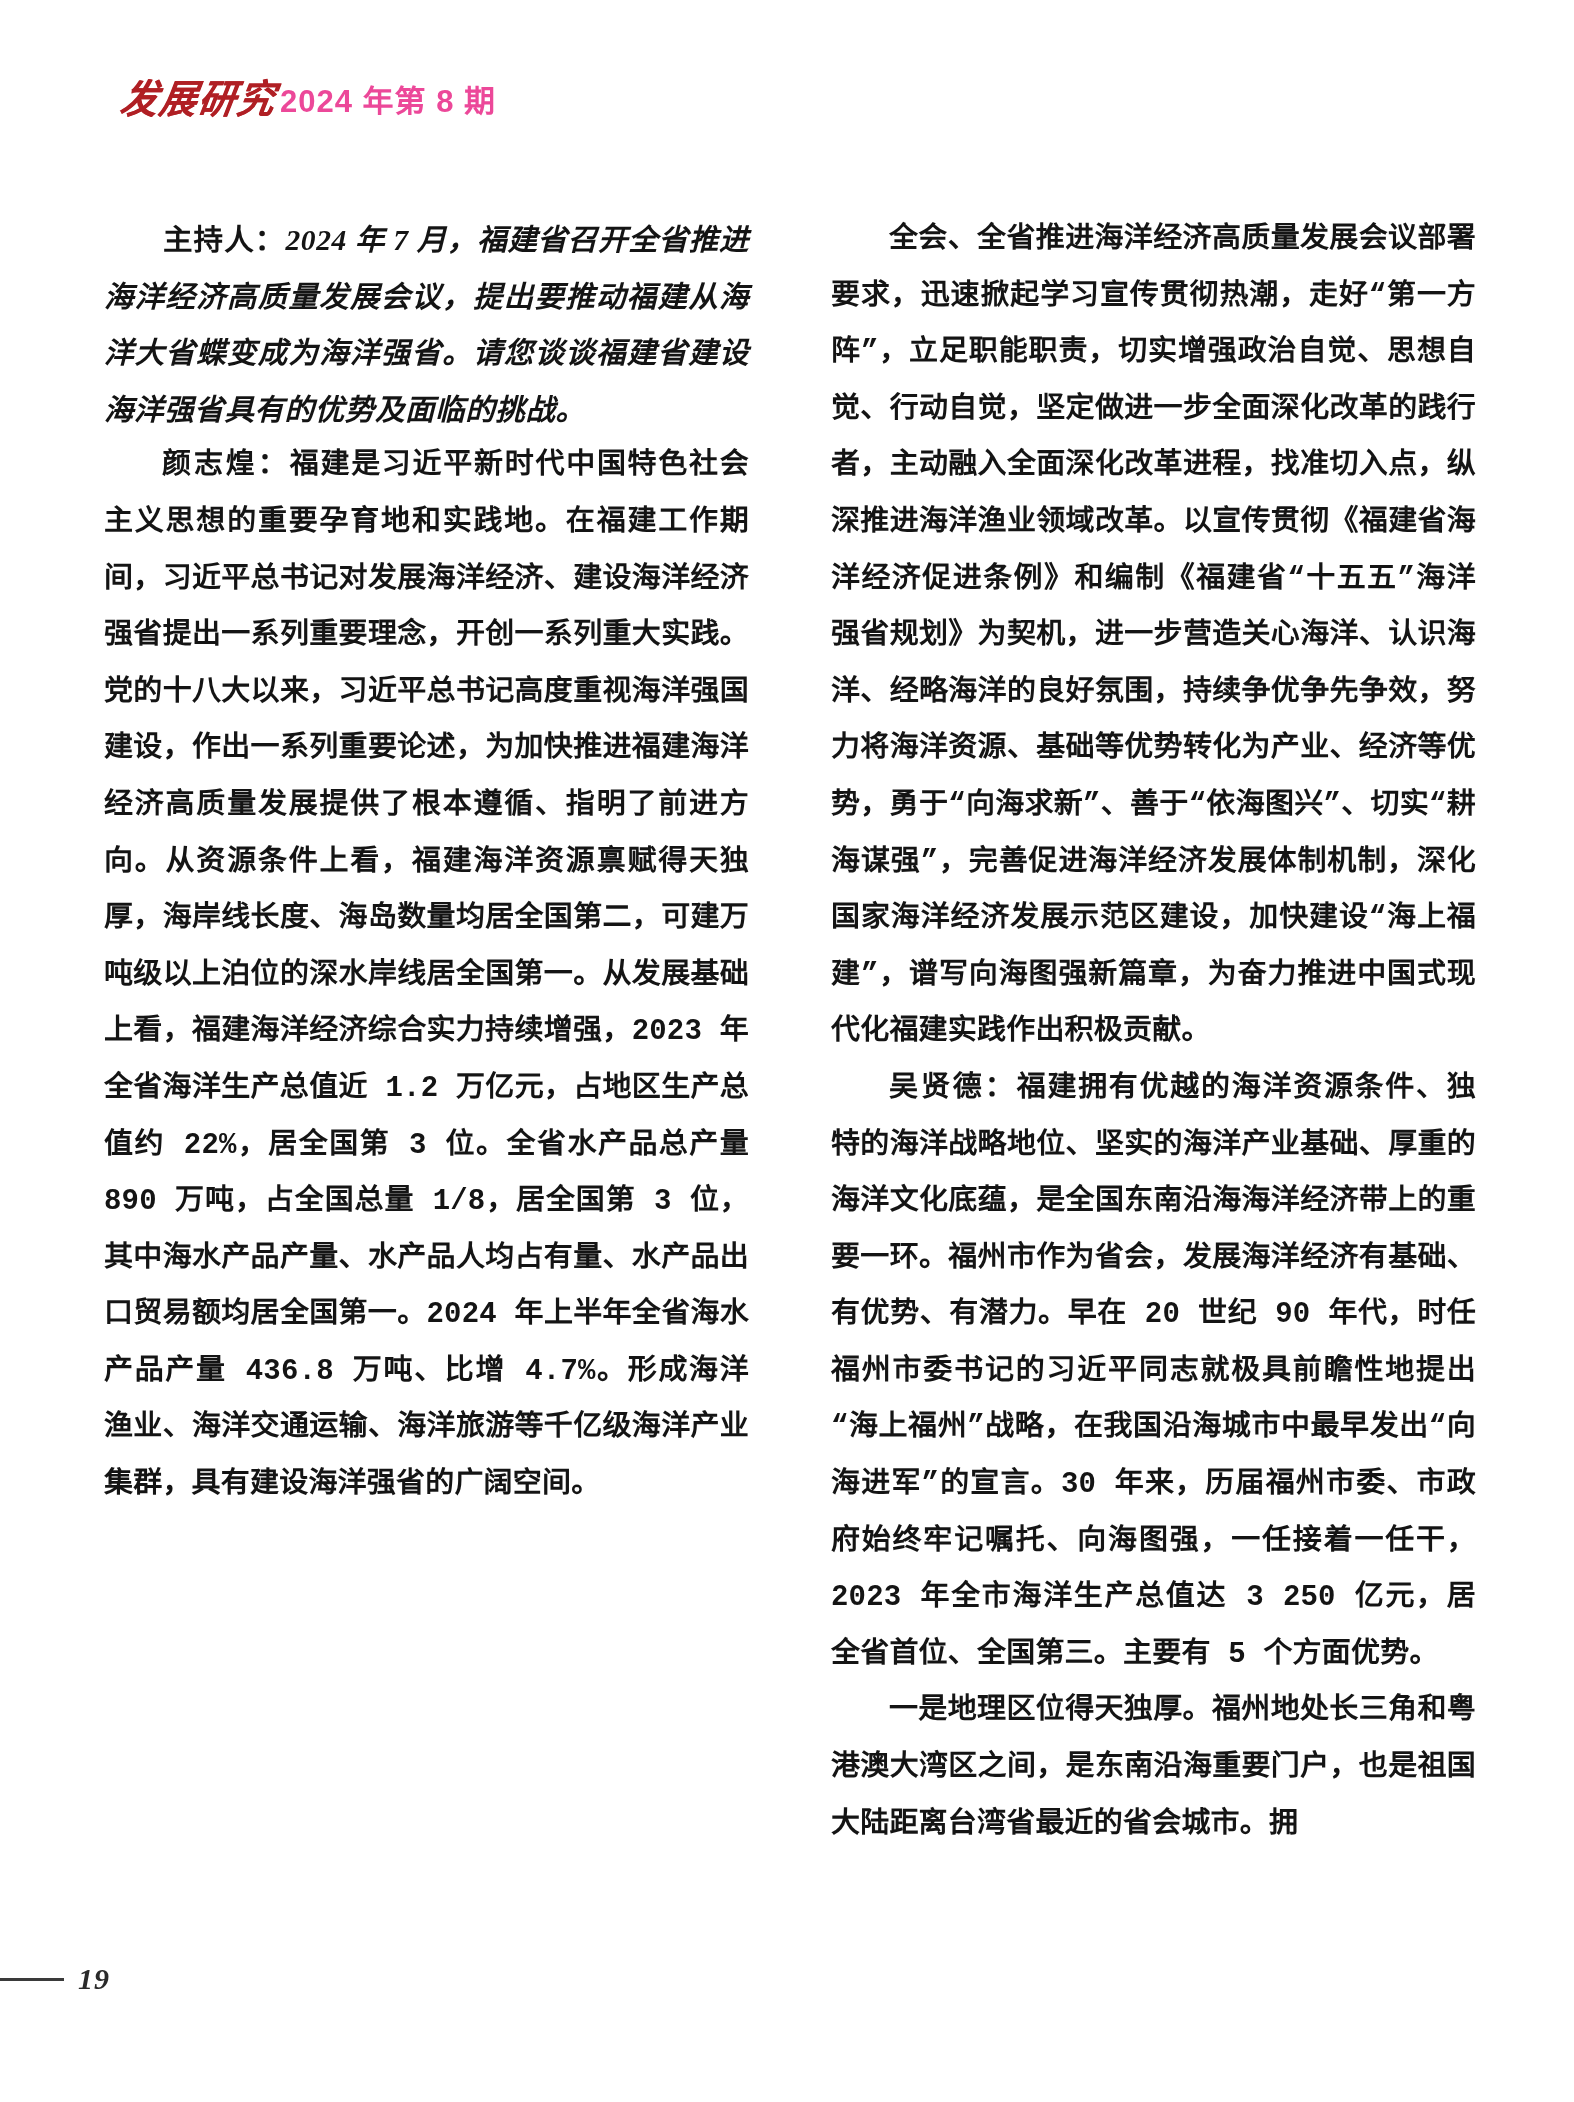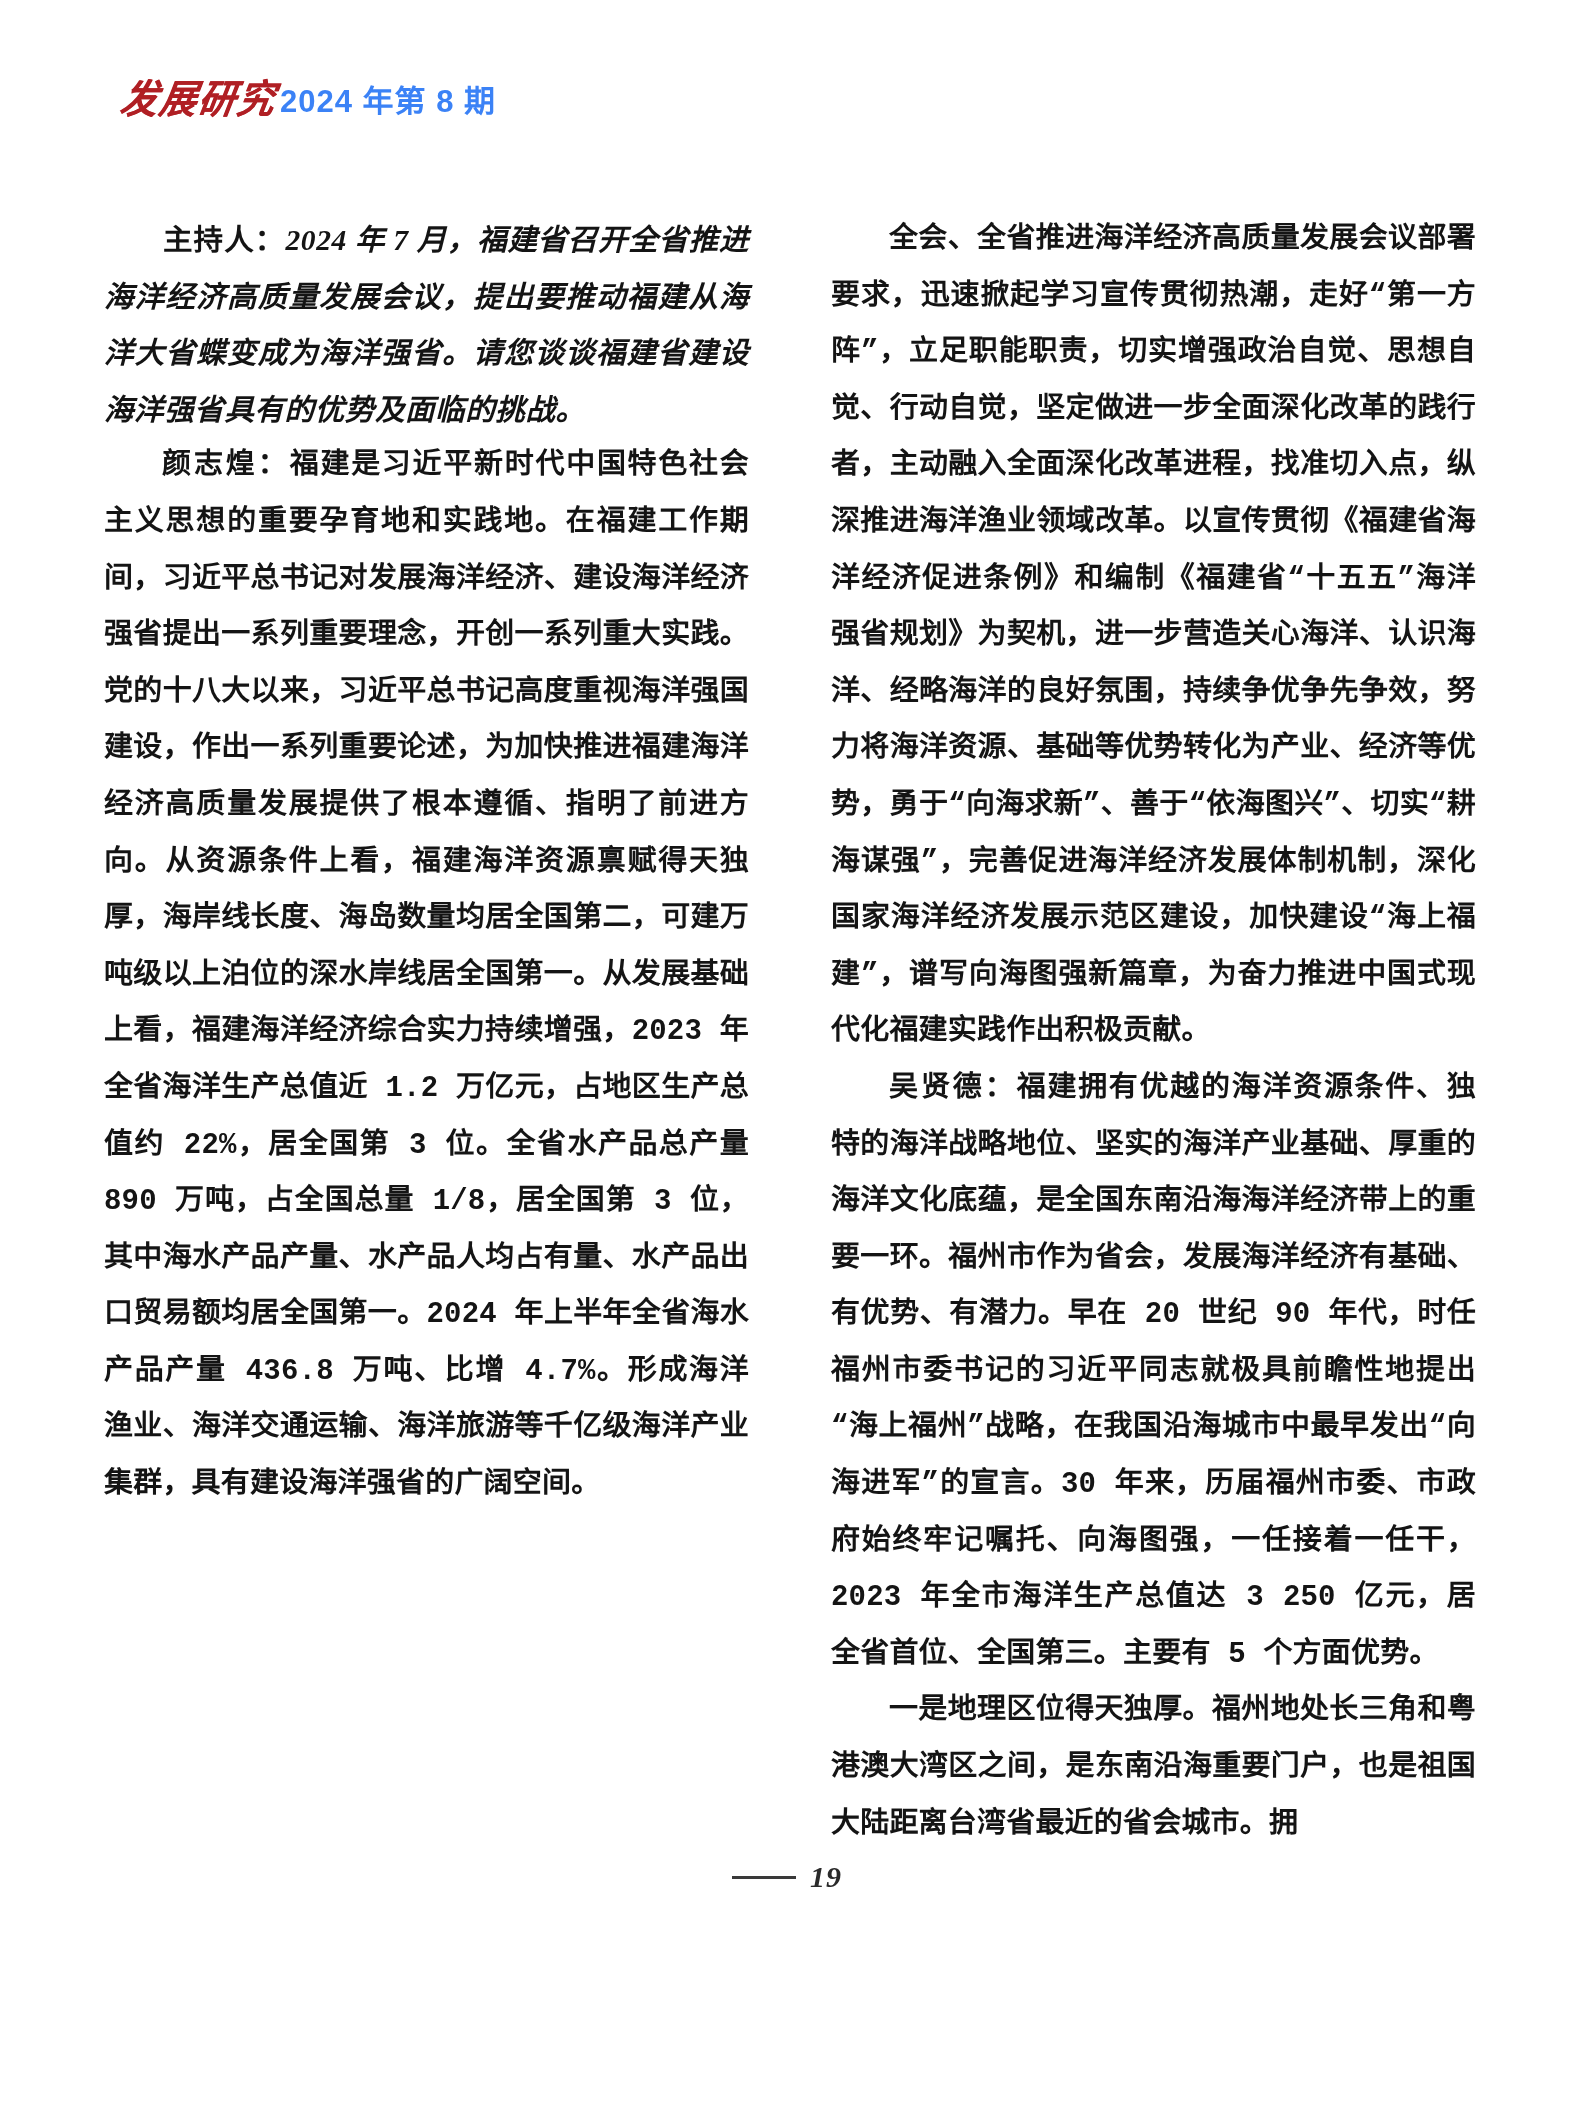--- a/index.html
+++ b/index.html
@@ -38,21 +38,21 @@
     color:#b01f24;
     line-height:1;
     transform:skewX(-9deg) scale(1.02,1.1);
     transform-origin:left bottom;
     text-shadow:0.5px 0 0 #b01f24;
   }
   .masthead-issue{
     font-family:"Liberation Sans","DejaVu Sans",sans-serif;
     font-size:31px;
     font-weight:700;
-    color:#3b82f6;
+    color:#ec4899;
     line-height:1;
     letter-spacing:1px;
     padding-bottom:1px;
   }
 
   
   .columns{
     position:absolute;
     left:104px;
     top:212px;
@@ -95,23 +95,23 @@
   p.para .speaker{
     font-weight:800;
     letter-spacing:1.4px;
   }
 
   
   .folio{
     position:absolute;
     left:0;
     right:0;
-    top:1860px;
+    top:1962px;
     display:flex;
-    justify-content:center;
+    justify-content:flex-start;
     align-items:center;
     gap:14px;
   }
   .folio-rule{
     width:64px;
     height:3px;
     background:#3a3a3a;
     display:block;
   }
   .folio-num{

